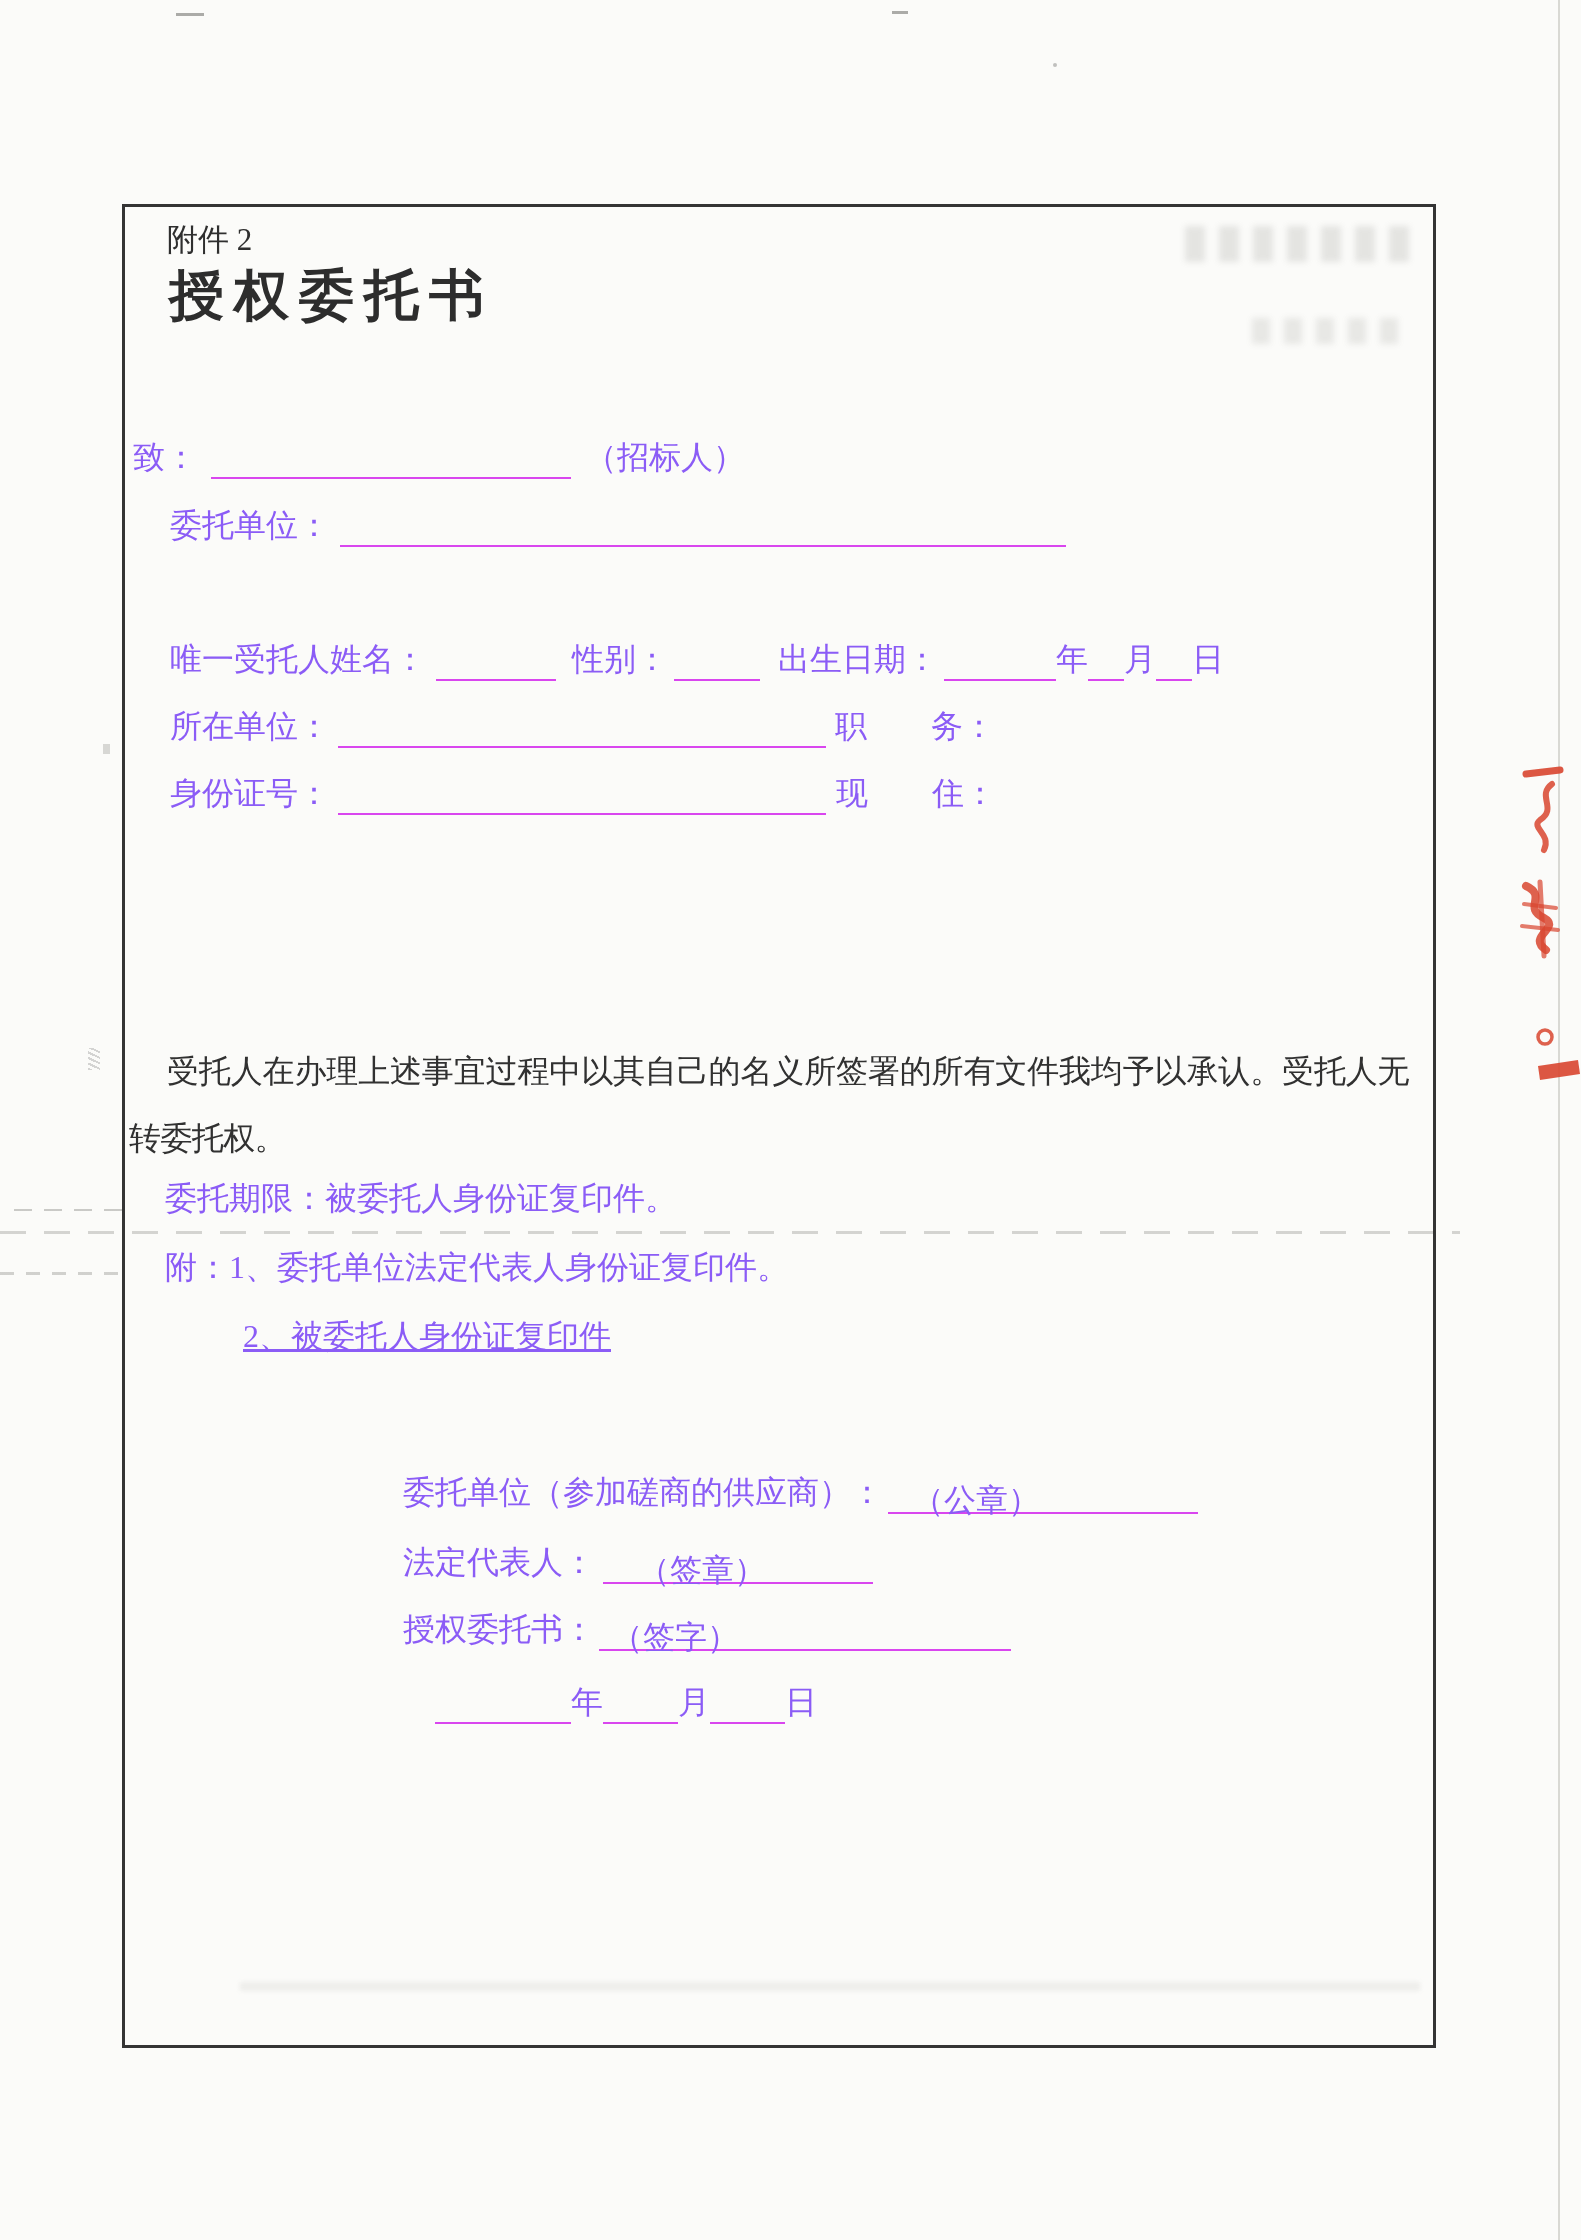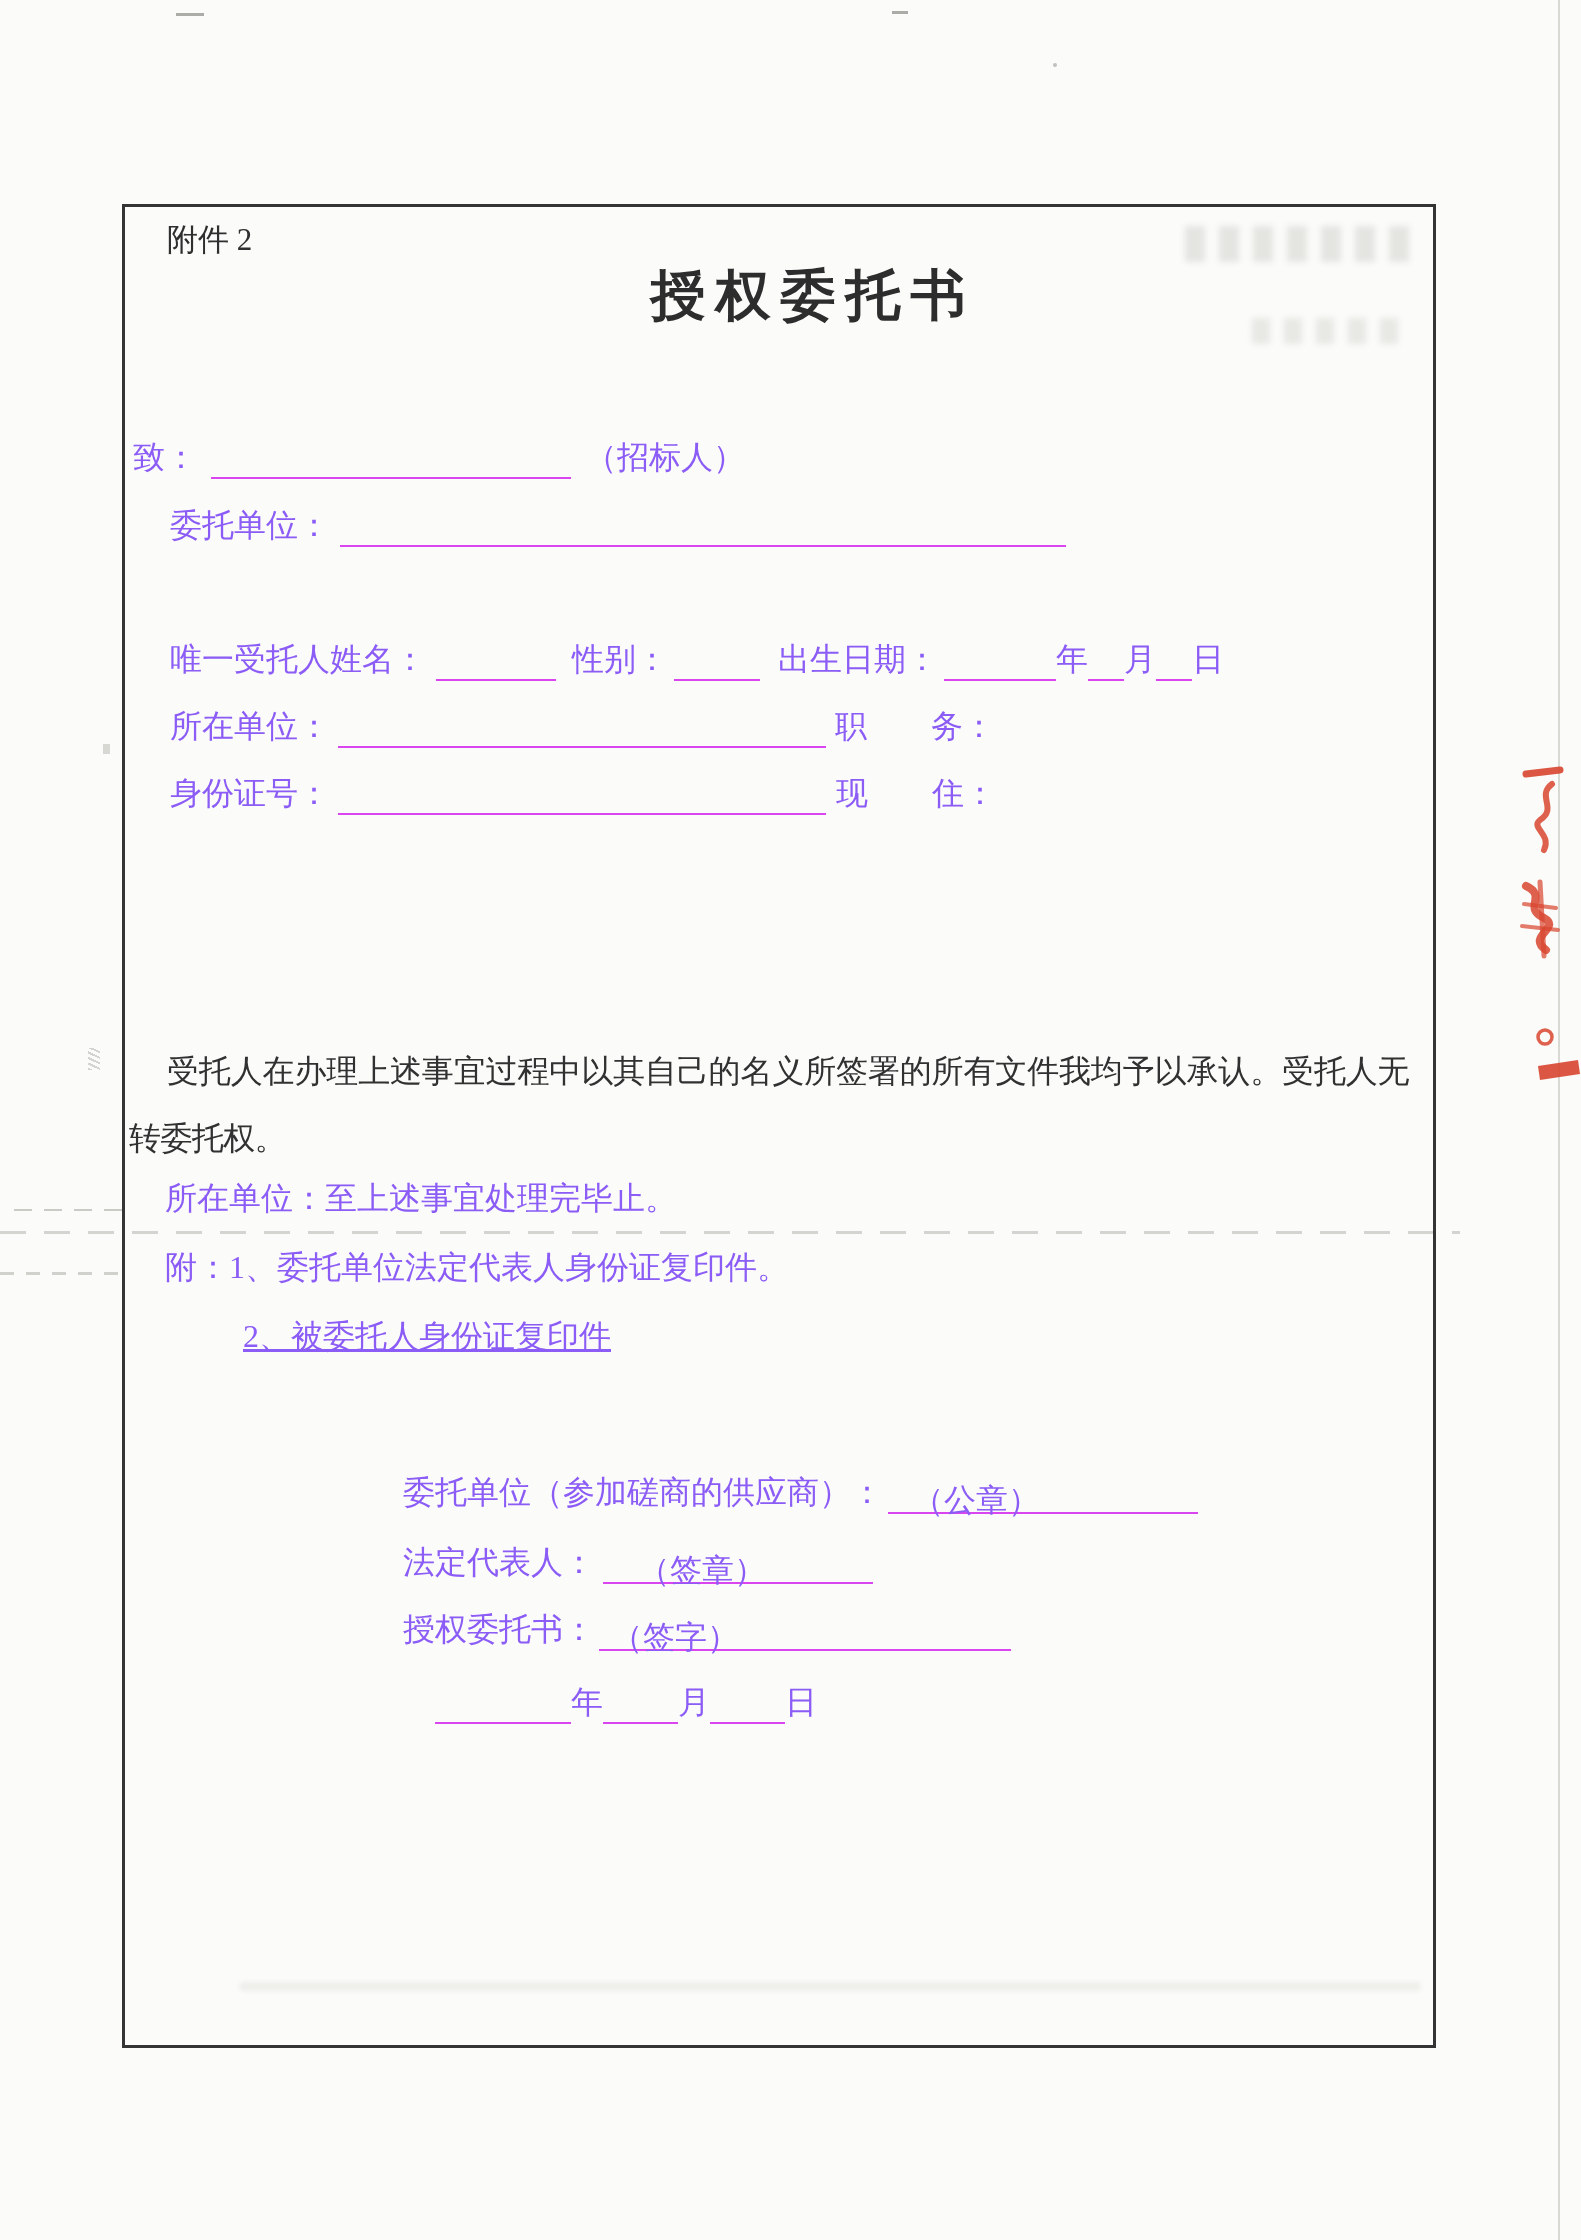--- a/index.html
+++ b/index.html
@@ -48,21 +48,21 @@
   
   .form-box {
     position:absolute; left:122px; top:204px;
     width:1314px; height:1844px;
     border:3px solid #343434;
     background:transparent;
   }
   .attach { position:absolute; left:42px; top:12px; font-size:31px; color:#2f2f2f; }
   .doc-title {
     position:absolute; left:0; top:52px; width:100%;
-    padding-left:68px; text-align:center;
+    padding-left:44px; 
     font-size:55px; font-weight:600; letter-spacing:10px; color:#2d2d2d;
   }
 
   .row { position:absolute; white-space:nowrap; font-size:32px; line-height:44px; color:#8b5cf6; }
   .bl {
     display:inline-block; height:36px; vertical-align:bottom;
     border-bottom:2px solid #d946ef;
   }
   
   .r-to      { left:8px;   top:228px; }
@@ -174,21 +174,21 @@
       <span>所在单位：</span><span class="bl bl-work"></span><span class="lbl-duty">职　　务：</span>
     </div>
 
     <div class="row r-id">
       <span>身份证号：</span><span class="bl bl-idno"></span><span class="lbl-res">现　　住：</span>
     </div>
 
 
     <p class="body-text p2">受托人在办理上述事宜过程中以其自己的名义所签署的所有文件我均予以承认。受托人无转委托权。</p>
 
-    <div class="row r-term">所在单位：至上述事宜处理完毕止。</div>
+    <div class="row r-term">委托期限：被委托人身份证复印件。</div>
 
     <div class="row r-att1">附：1、委托单位法定代表人身份证复印件。</div>
     <div class="row r-att2">2、被委托人身份证复印件</div>
 
     <div class="row r-sig1">
       <span>委托单位（参加磋商的供应商）：</span><span class="bl bl-text bl-seal"><span>（公章）</span></span>
     </div>
 
     <div class="row r-sig2">
       <span>法定代表人：</span><span class="bl bl-text bl-sign1"><span>（签章）</span></span>

